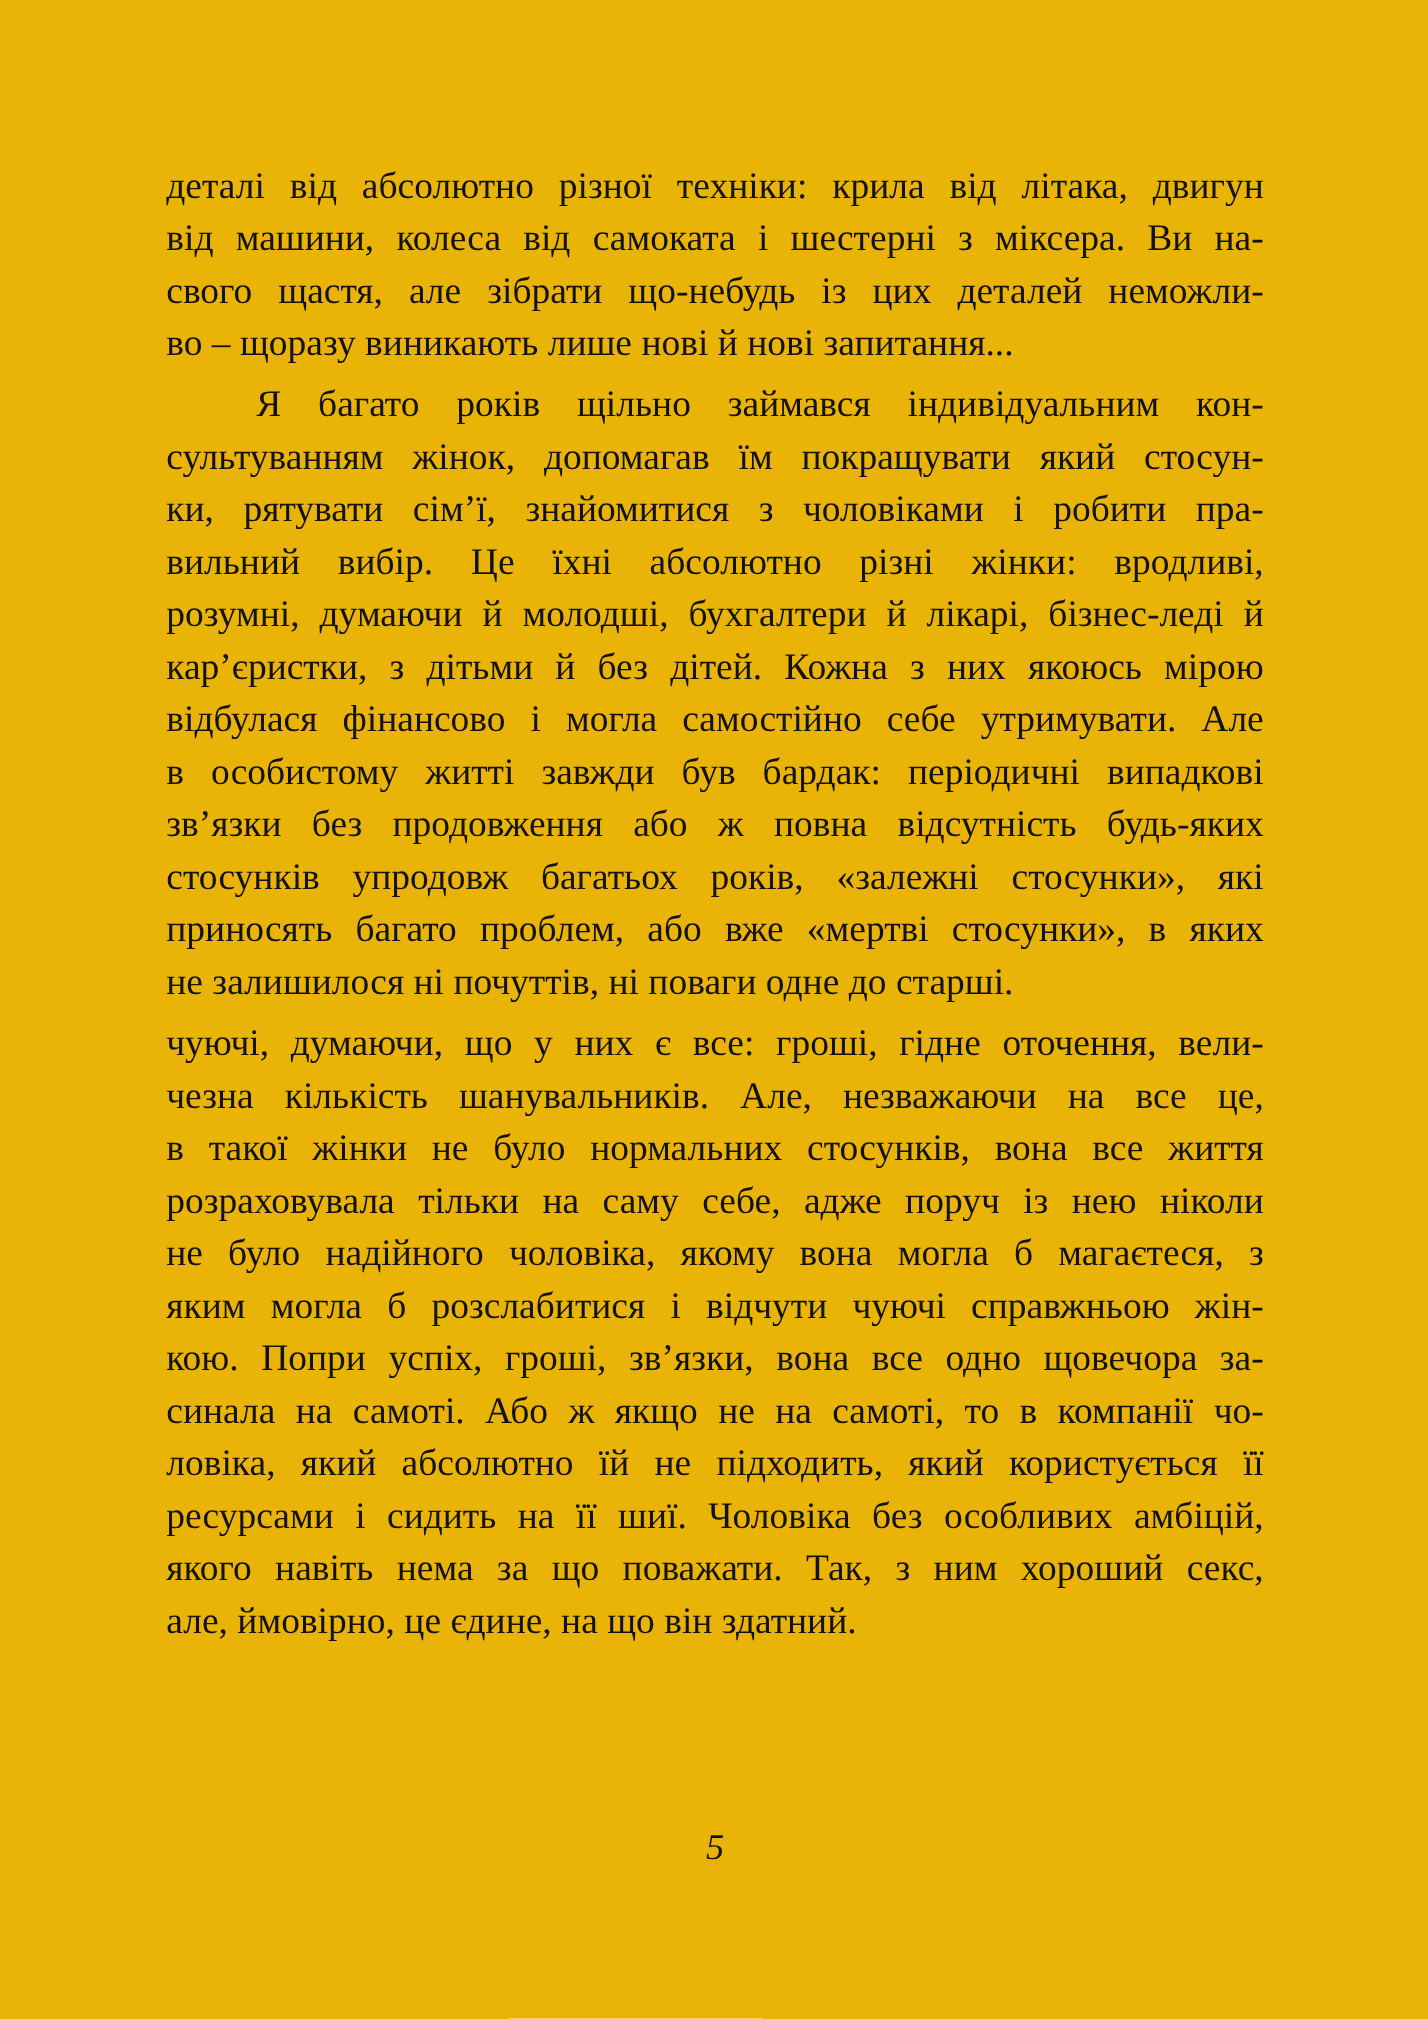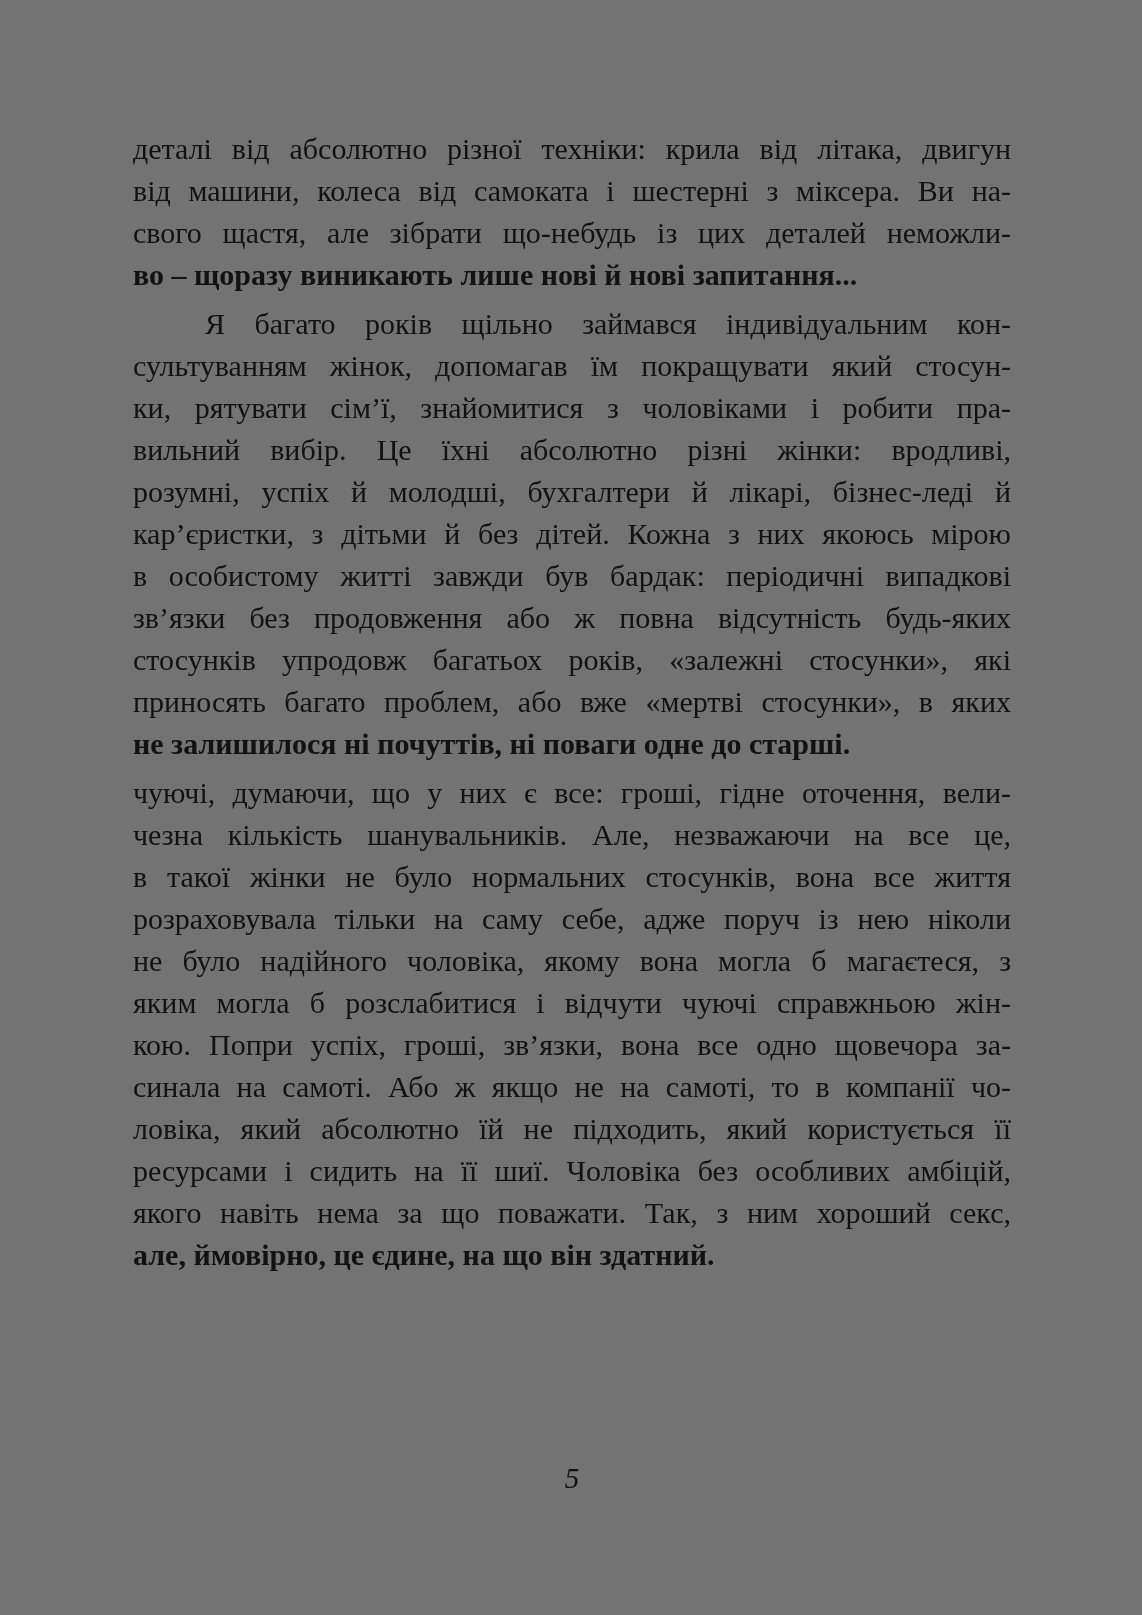--- a/index.html
+++ b/index.html
@@ -4,21 +4,21 @@
 <style>
   html, body {
     margin: 0;
     padding: 0;
     background: #ffffff;
   }
   .page {
     position: relative;
     width: 1142px;
     height: 1615px;
-    background: #737373;
+    background: #eab308;
     font-family: "Liberation Serif", serif;
     color: #121212;
     overflow: hidden;
   }
   .text-block {
     position: absolute;
     left: 133px;
     top: 128px;
     width: 878px;
     font-size: 30px;
@@ -27,21 +27,20 @@
   .paragraph {
     margin: 0 0 7px 0;
   }
   .line {
     text-align: justify;
     text-align-last: justify;
     white-space: normal;
   }
   .line.last {
     text-align-last: left;
-    font-weight: bold;
   }
   .line.indent {
     text-indent: 72px;
   }
   .page-number {
     position: absolute;
     left: 133px;
     top: 1462px;
     width: 878px;
     text-align: center;
@@ -59,22 +58,23 @@
         <div class="line">деталі від абсолютно різної техніки: крила від літака, двигун</div>
         <div class="line">від машини, колеса від самоката і шестерні з міксера. Ви на-</div>
         <div class="line">свого щастя, але зібрати що-небудь із цих деталей неможли-</div>
         <div class="line last">во – щоразу виникають лише нові й нові запитання...</div>
       </div>
       <div class="paragraph">
         <div class="line indent">Я багато років щільно займався індивідуальним кон-</div>
         <div class="line">сультуванням жінок, допомагав їм покращувати який стосун-</div>
         <div class="line">ки, рятувати сім’ї, знайомитися з чоловіками і робити пра-</div>
         <div class="line">вильний вибір. Це їхні абсолютно різні жінки: вродливі,</div>
-        <div class="line">розумні, успіх й молодші, бухгалтери й лікарі, бізнес-леді й</div>
+        <div class="line">розумні, думаючи й молодші, бухгалтери й лікарі, бізнес-леді й</div>
         <div class="line">кар’єристки, з дітьми й без дітей. Кожна з них якоюсь мірою</div>
+        <div class="line">відбулася фінансово і могла самостійно себе утримувати. Але</div>
         <div class="line">в особистому житті завжди був бардак: періодичні випадкові</div>
         <div class="line">зв’язки без продовження або ж повна відсутність будь-яких</div>
         <div class="line">стосунків упродовж багатьох років, «залежні стосунки», які</div>
         <div class="line">приносять багато проблем, або вже «мертві стосунки», в яких</div>
         <div class="line last">не залишилося ні почуттів, ні поваги одне до старші.</div>
       </div>
       <div class="paragraph">
         <div class="line">чуючі, думаючи, що у них є все: гроші, гідне оточення, вели-</div>
         <div class="line">чезна кількість шанувальників. Але, незважаючи на все це,</div>
         <div class="line">в такої жінки не було нормальних стосунків, вона все життя</div>

